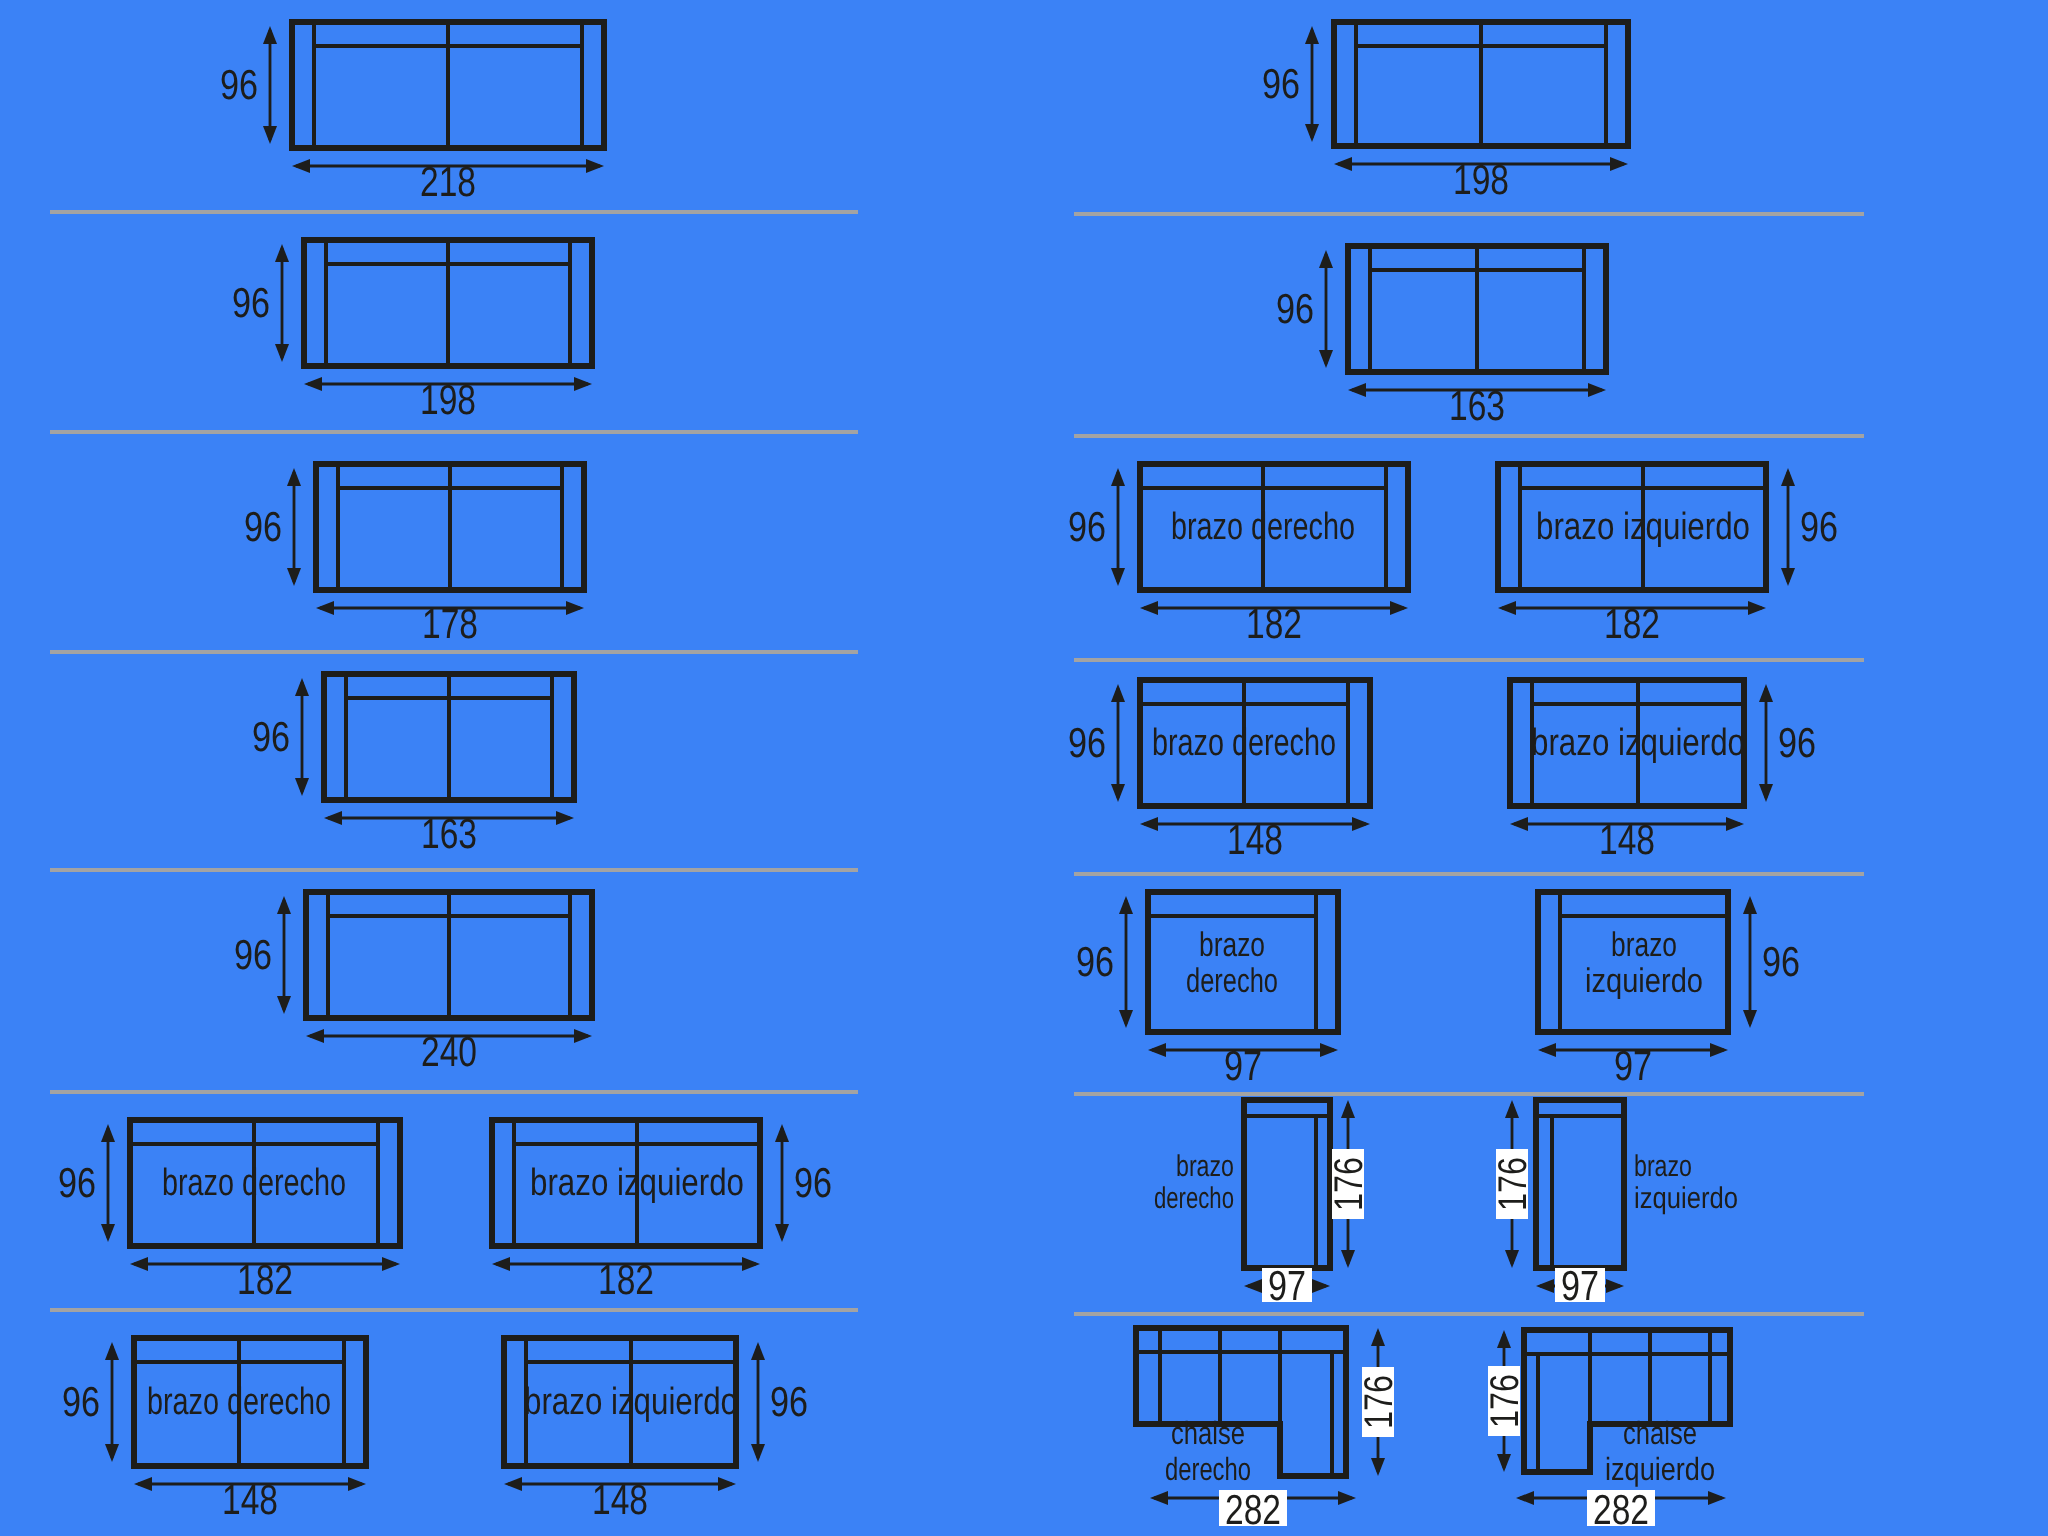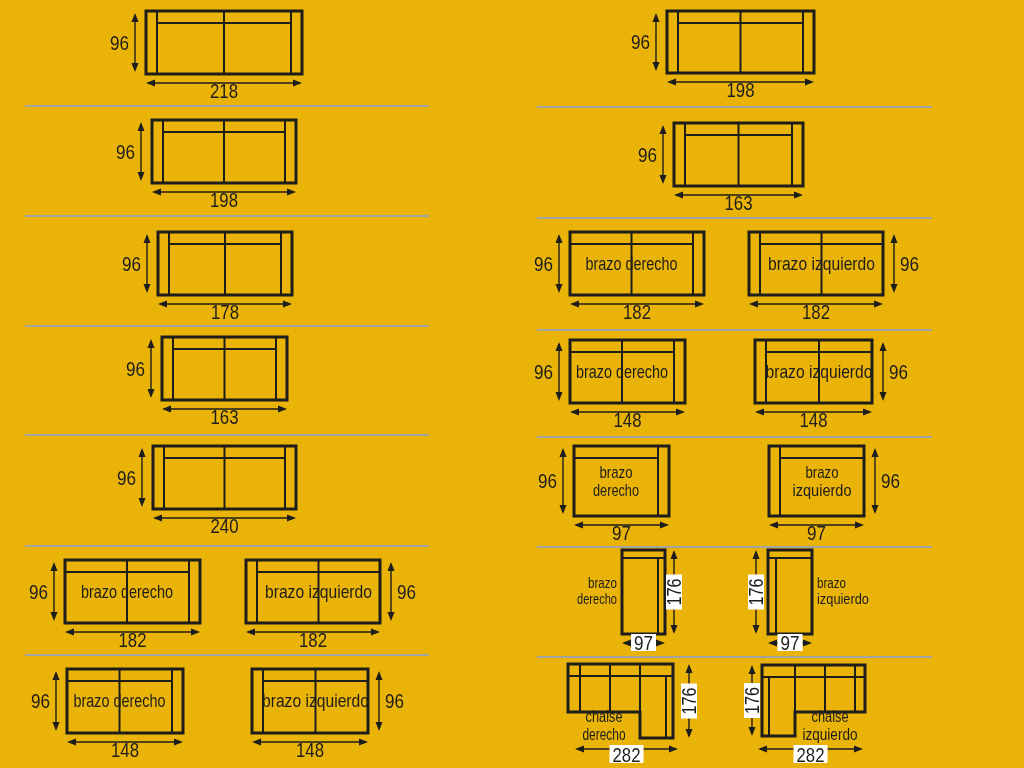--- a/index.html
+++ b/index.html
@@ -1,16 +1,16 @@
 <!DOCTYPE html>
 <html><head>
 <meta charset="utf-8">
 <style>
   html,body{margin:0;padding:0;background:#ffffff;}
-  #canvas{position:relative;width:1024px;height:768px;background:#eab308;overflow:hidden;}
+  #canvas{position:relative;width:1024px;height:768px;background:#3b82f6;overflow:hidden;}
   svg{display:block;}
   svg text{font-family:"Liberation Sans","DejaVu Sans",sans-serif;font-weight:400;}
 </style>
 </head>
 <body>
 
 <div id="canvas">
   <svg id="diagram" width="1024" height="768" viewBox="0 0 1024 768">
       <line x1="25" y1="106" x2="429" y2="106" stroke="#a3a3a3" stroke-width="2"></line>
       <line x1="25" y1="216" x2="429" y2="216" stroke="#a3a3a3" stroke-width="2"></line>

